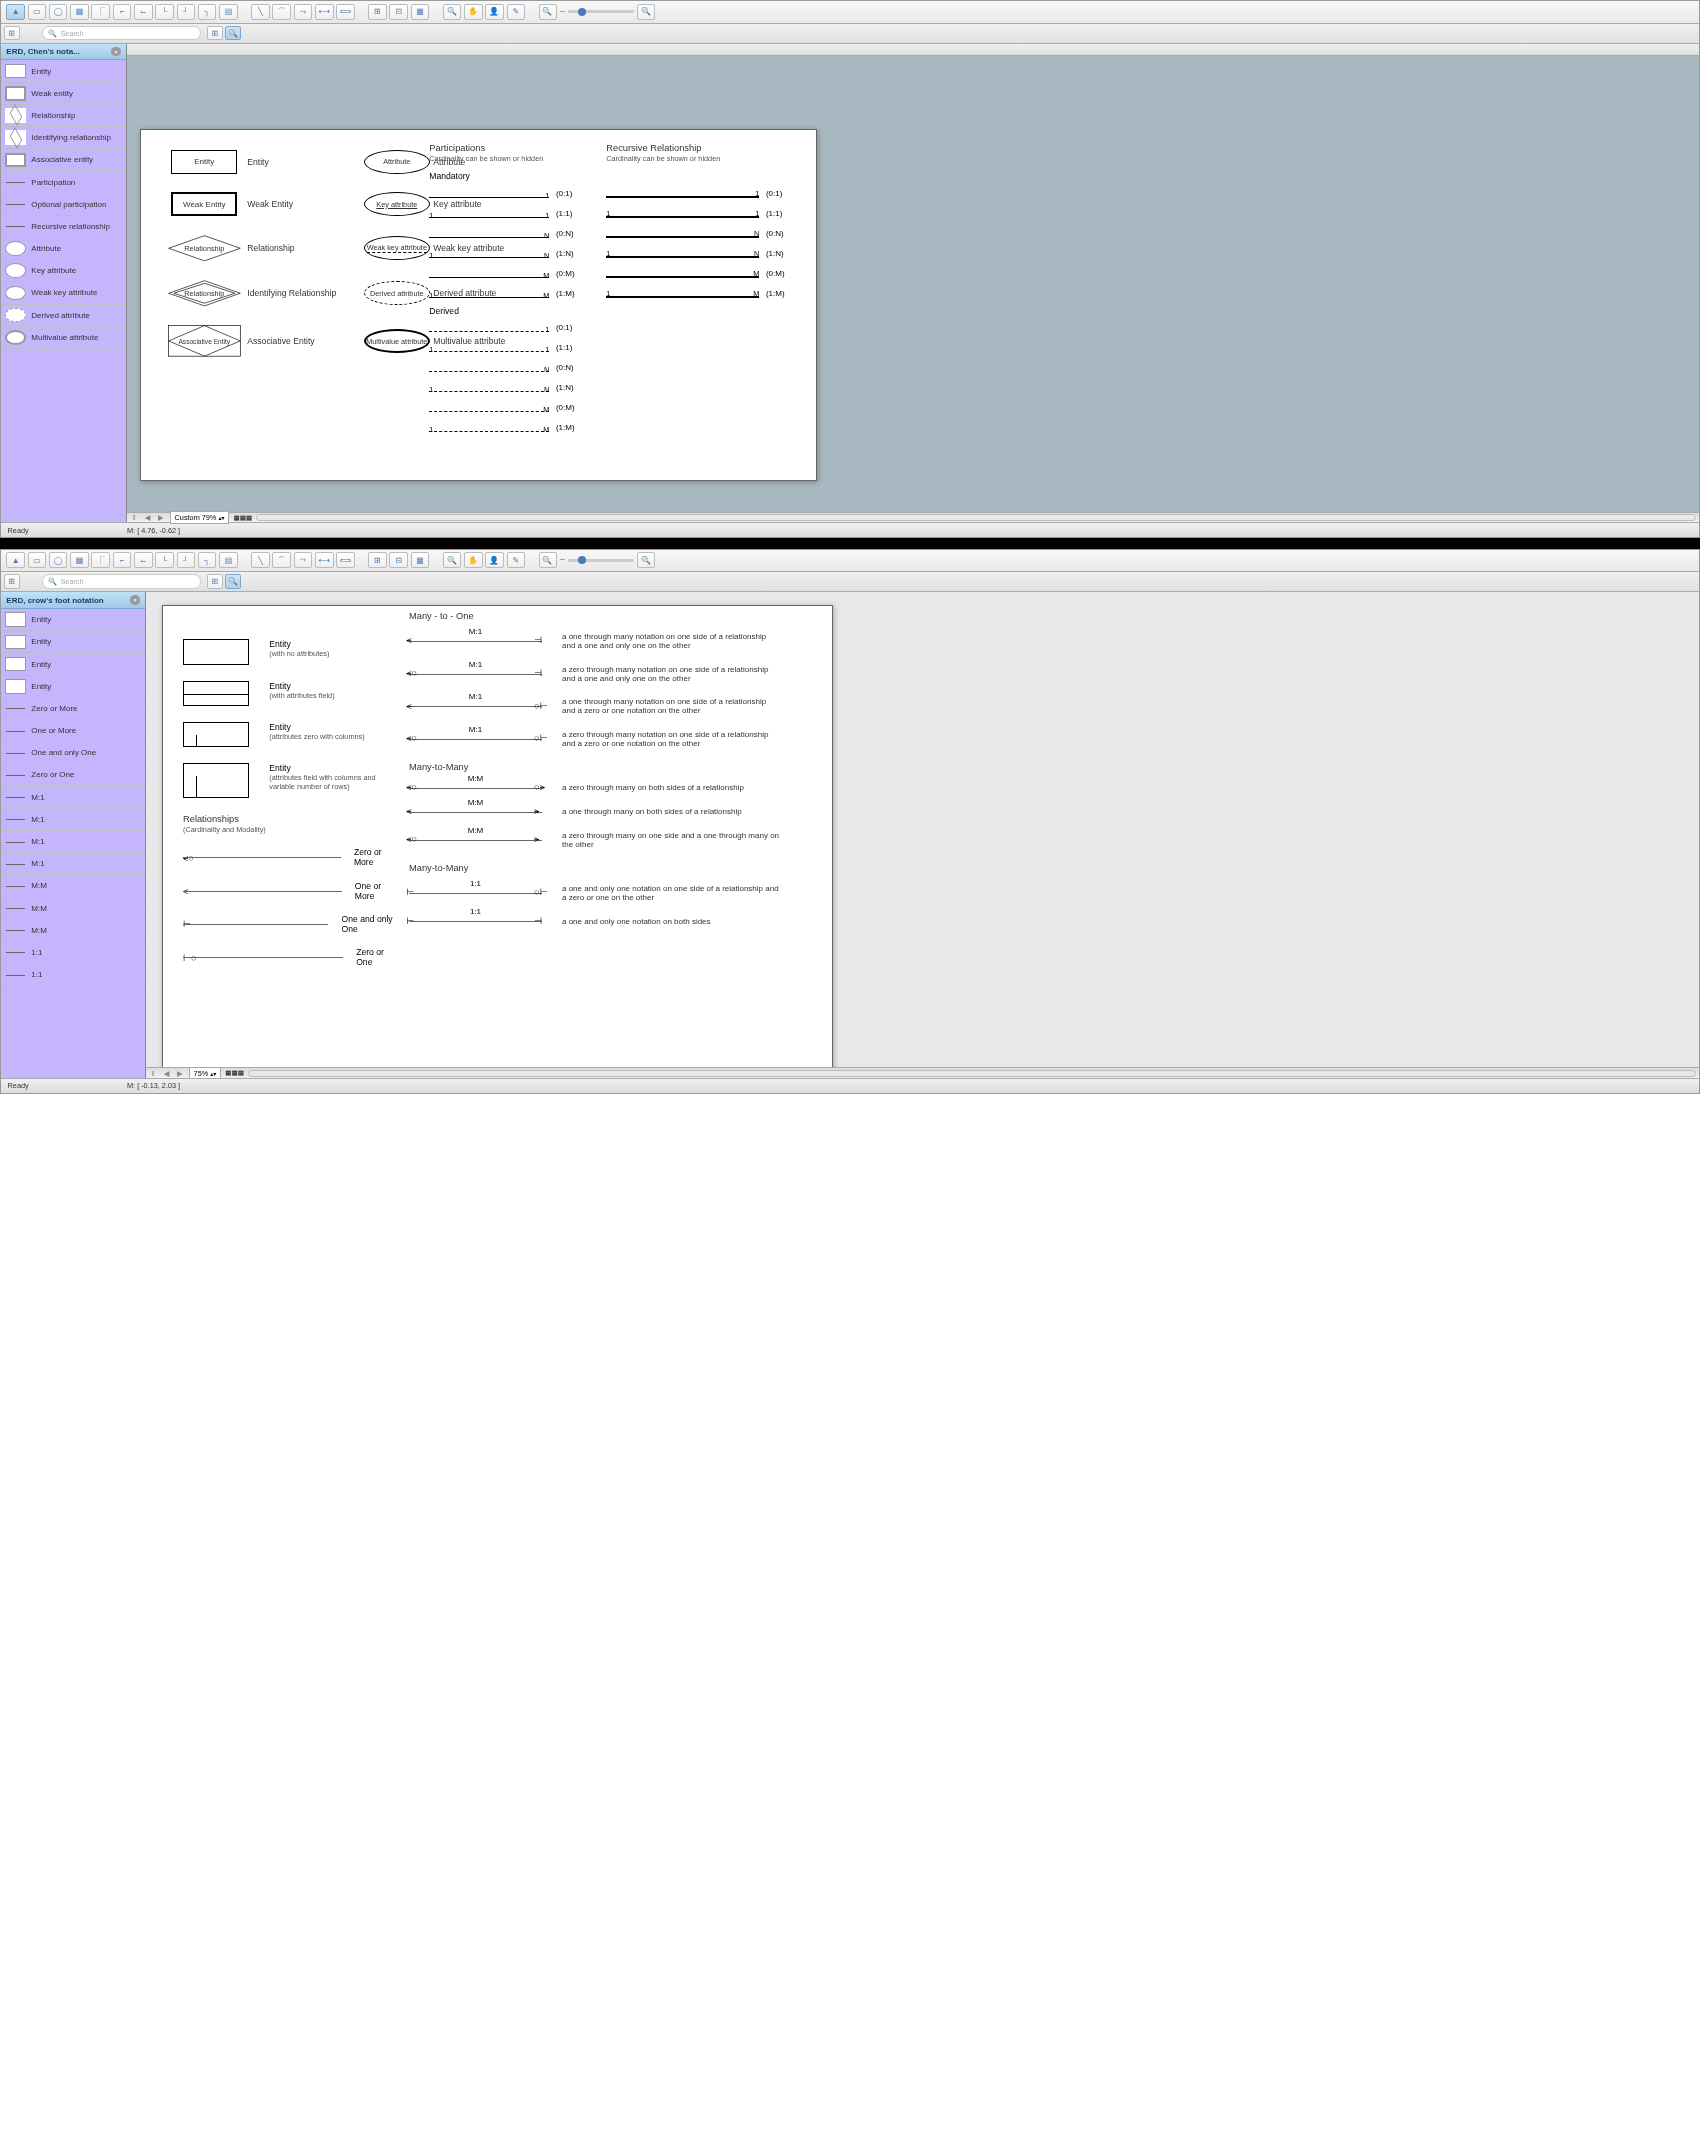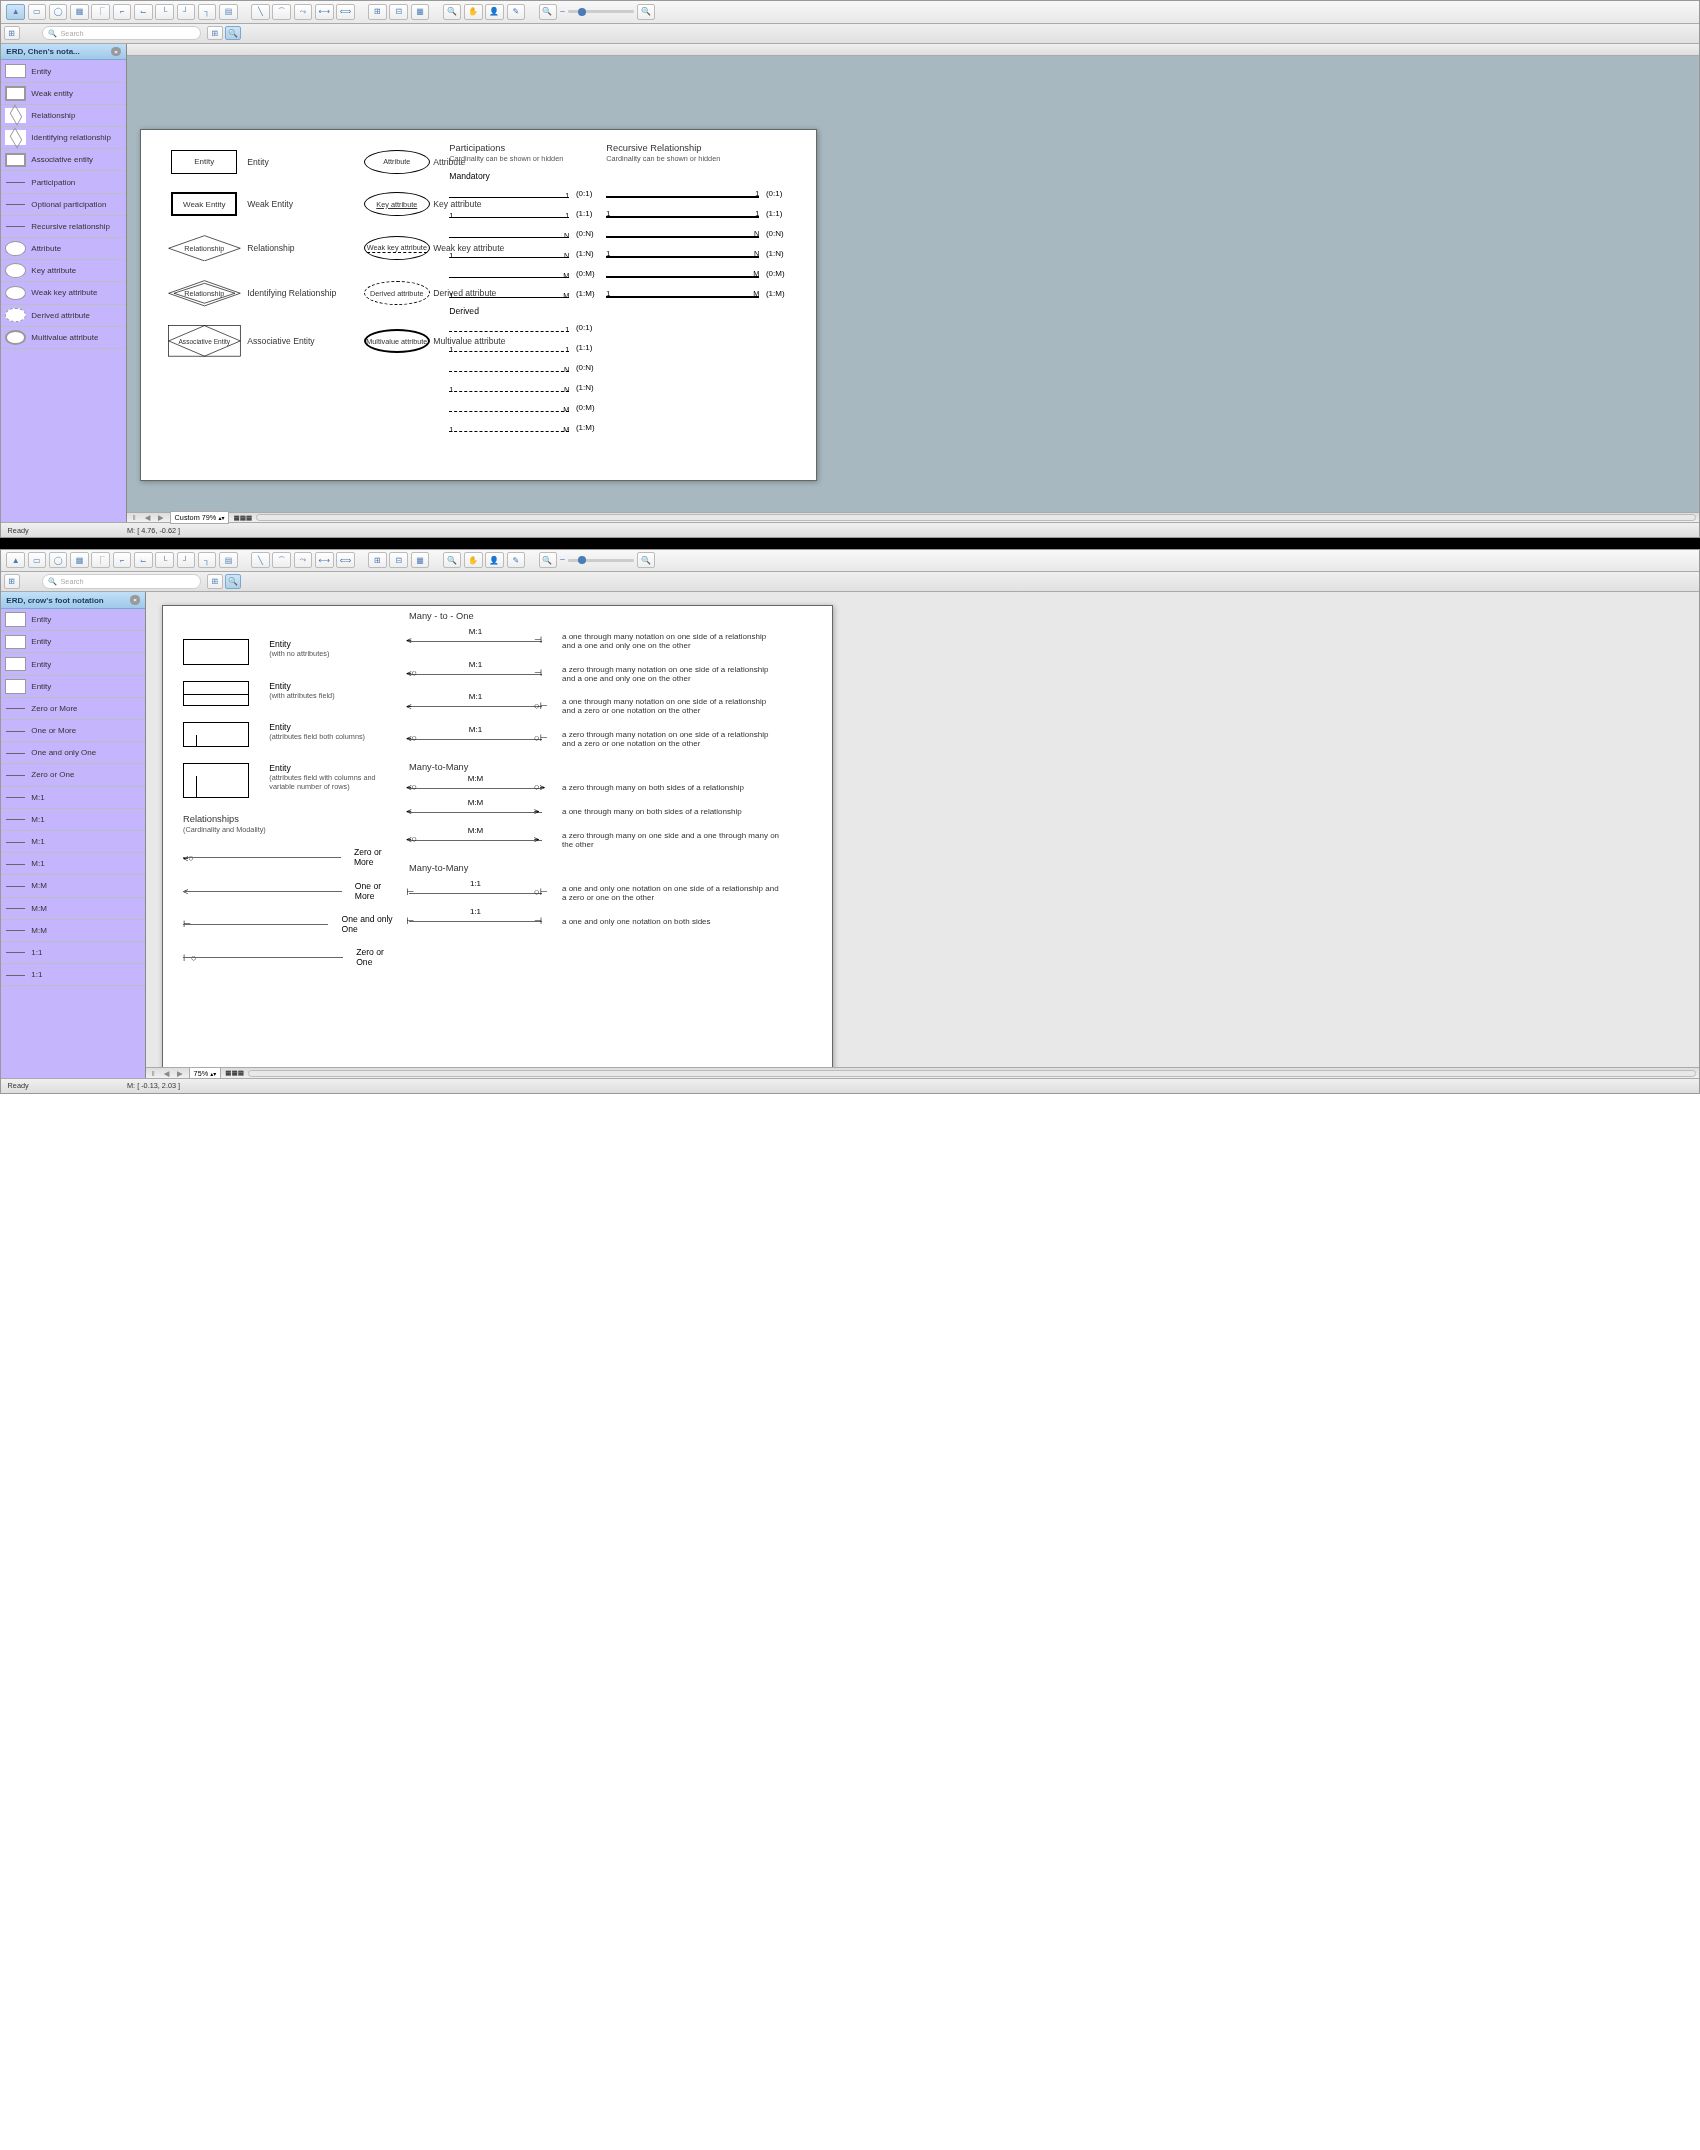--- a/index.html
+++ b/index.html
@@ -53,21 +53,21 @@
 .diamond-sh svg{position:absolute;inset:0}
 .ellipse-sh{width:66px;height:24px;border:0.7px solid #000;border-radius:50%;display:flex;align-items:center;justify-content:center;font-size:7.3px;background:#fff}
 .ellipse-sh.dbl{border:2px double #000}
 .ellipse-sh.dash{border-style:dashed}
 .ellipse-sh .under{text-decoration:underline}
 .ellipse-sh .dunder{border-bottom:0.7px dashed #000}
 .section-hdr{font-size:9.3px;color:#333;margin-bottom:1.3px}
 .section-sub{font-size:7.3px;color:#555;margin-bottom:8px}
 
 .part-col{position:absolute;top:13.3px}
-.partA{left:308px;width:153px}
+.partA{left:288px;width:153px}
 .partB{left:465px;width:186px}
 .pline{position:relative;height:12px;margin-bottom:8px;display:flex;align-items:flex-end}
 .pline .ln{flex:1;height:5.3px;border-bottom:0.7px solid #000;position:relative}
 .pline .ln.dbl{border-bottom:2px double #000;height:6.6px}
 .pline .ln.dash{border-bottom-style:dashed}
 .pline .lab-l{position:absolute;left:0;top:-2.7px;font-size:7.3px}
 .pline .lab-r{position:absolute;right:0;top:-2.7px;font-size:7.3px}
 .pline .ratio{width:33px;font-size:8px;padding-left:6.6px;flex-shrink:0}
 
 .cf-row{display:flex;align-items:flex-start;margin-bottom:16px;font-size:8.6px}
@@ -597,21 +597,21 @@
                   <div class="entity-box">
                     <div class="eb-hdr"></div>
                     <div class="eb-cols">
                       <div class="eb-col" style="flex:0 0 13.3px"></div>
                       <div class="eb-col"></div>
                     </div>
                   </div>
                 </div>
                 <div class="cf-text">
                   <div>Entity</div>
-                  <div class="sub">(attributes field both columns)</div>
+                  <div class="sub">(attributes zero with columns)</div>
                 </div>
               </div>
             <div class="cf-row">
                 <div class="cf-shape">
                   <div class="entity-box">
                     <div class="eb-hdr"></div>
                     <div class="eb-cols">
                       <div class="eb-col" style="flex:0 0 13.3px"></div>
                       <div class="eb-col"></div>
                     </div>

